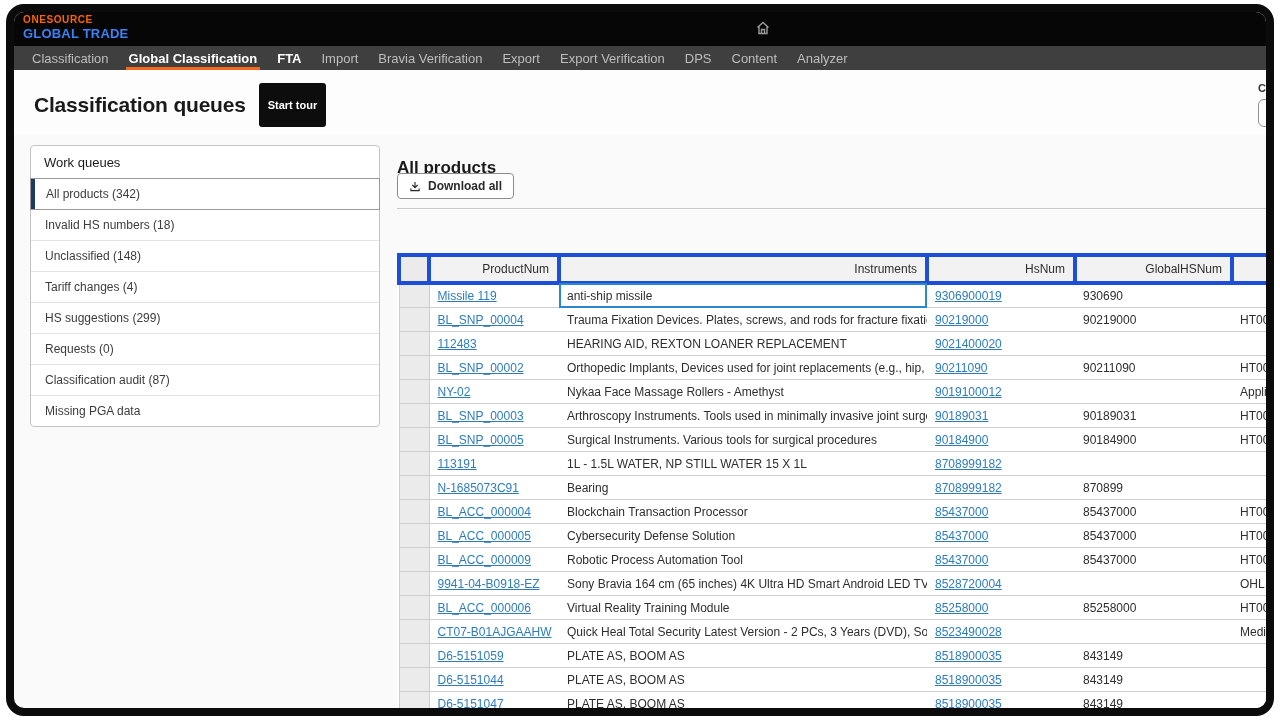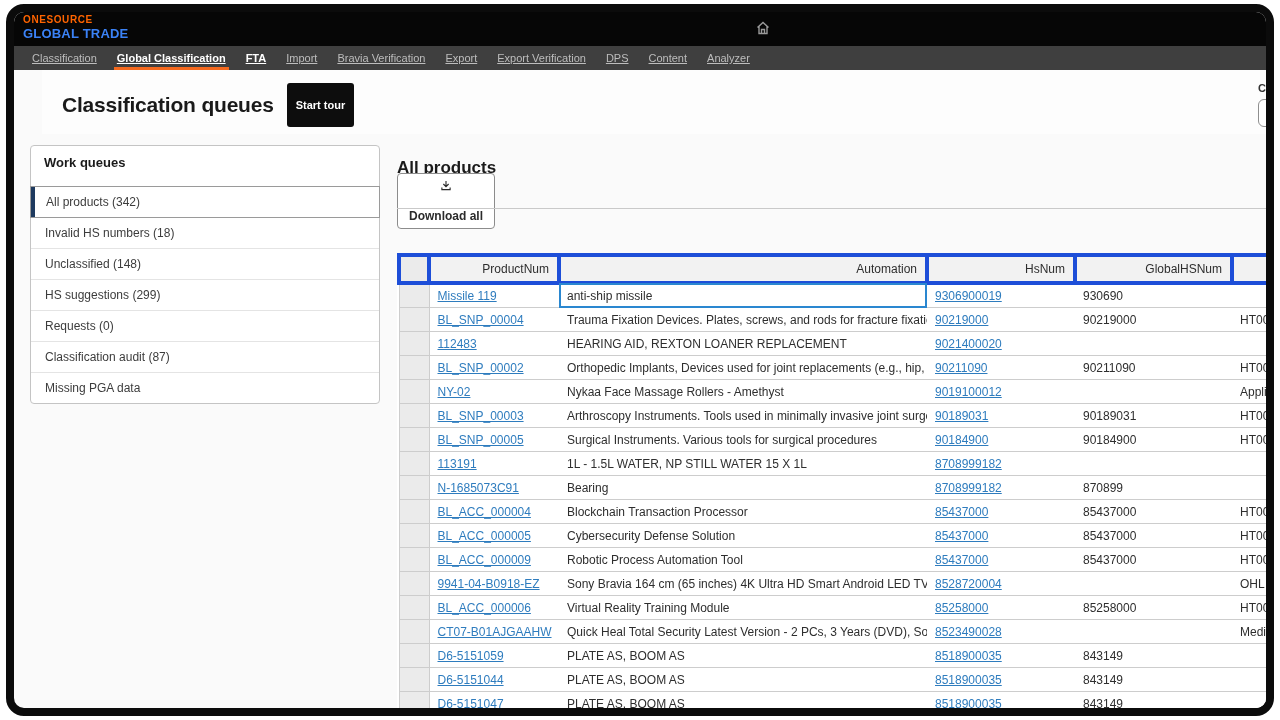--- a/index.html
+++ b/index.html
@@ -20,62 +20,62 @@
   .brand-bottom { display:block; font-size:13px; font-weight:bold; color:#3b82f6; margin-top:2px; letter-spacing:.2px; }
   .home-btn { position:absolute; left:741px; top:8px; width:18px; height:18px; cursor:pointer; }
   .home-btn svg { width:16px; height:16px; stroke:#9a9a9a; fill:none; stroke-width:1.4; }
   
   .navbar {
     position:absolute; left:0; top:34px; right:0; height:24px; background:#3f3f3f;
     display:flex; align-items:stretch; padding-left:8px;
   }
   .nav-item {
     position:relative; display:flex; align-items:center; padding:0 10px;
-    font-size:11px; color:#bdbdbd; cursor:pointer; white-space:nowrap;text-decoration:underline;
+    font-size:13px; color:#bdbdbd; cursor:pointer; white-space:nowrap;
   }
   .nav-item.emph { color:#ffffff; font-weight:bold; }
   .nav-item.active { color:#ffffff; font-weight:bold; }
   .nav-item.active::after {
     content:""; position:absolute; left:7px; right:7px; bottom:0; height:3px; background:#f5691e;
   }
   
-  .titleband { position:absolute; left:0; top:58px; right:0; height:64px; background:#fdfdfd;margin-left:28px; }
+  .titleband { position:absolute; left:0; top:58px; right:0; height:64px; background:#fdfdfd; }
   .page-title-row { position:absolute; left:20px; top:13px; display:flex; align-items:center; }
   .page-title { font-size:21px; font-weight:bold; color:#1a1a1a; letter-spacing:-0.2px; }
   .start-tour {
     margin-left:13px; background:#0d0d0d; color:#fff; font-size:11px; font-weight:bold;
     padding:16px 9px; border-radius:3px; cursor:pointer; border:none;
   }
   .corner-widget { position:absolute; left:1244px; top:70px; width:60px; }
   .corner-label { font-size:11px; font-weight:bold; color:#333; }
   .corner-box { margin-top:5px; width:40px; height:28px; background:#fff; border:1px solid #8f8f8f; border-radius:6px; }
   
   .sidebar {
     position:absolute; left:16px; top:133px; width:350px;
     background:#fff; border:1px solid #c4c4c4; border-radius:4px; overflow:visible;
   }
   .sidebar-header {
-    padding:9px 13px 16px; font-size:13px; font-weight:bold; color:#1a1a1a;
+    padding:9px 13px 8px; font-size:13px; font-weight:normal; color:#1a1a1a;
     border-bottom:1px solid #cfcfcf;
   }
   .sq-item {
     position:relative; padding:8px 14px; font-size:12px; color:#3c3c3c; cursor:pointer;
     border-top:1px solid #e4e4e4;
   }
   .sq-item:first-of-type { border-top:none; }
   .sq-item.active {
     background:#ffffff; outline:1px solid #9a9a9a; border-left:4px solid #1e3a5f;
     padding-left:11px; z-index:2;
   }
   
   .main-heading { position:absolute; left:383px; top:132px; font-size:17px; font-weight:bold; color:#1a1a1a; }
   .download-btn {
-    position:absolute; left:383px; top:161px; display:inline-flex; align-items:center; gap:17px;
+    position:absolute; left:383px; top:161px; display:inline-flex; align-items:center; gap:7px;
     background:#fff; border:1px solid #8c8c8c; border-radius:4px; padding:5px 11px;
-    font-size:12px; font-weight:bold; color:#2b2b2b; cursor:pointer; font-family:inherit;flex-direction:column;
+    font-size:12px; font-weight:bold; color:#2b2b2b; cursor:pointer; font-family:inherit;
   }
   .download-btn svg { width:12px; height:13px; stroke:#2b2b2b; fill:none; stroke-width:1.5; }
   .divider { position:absolute; left:383px; right:0; top:196px; border-top:1px solid #c9c9c9; }
   
   .grid-wrap { position:absolute; left:383px; top:241px; width:1000px; }
   table.grid { border-collapse:collapse; table-layout:fixed; width:1000px; background:#fff; font-size:12px; color:#2e2e2e; }
   .grid th {
     background:#f2f2f2; border:4px solid #1d4ed8; font-weight:normal; text-align:right;
     padding:5px 8px; height:26px; white-space:nowrap; overflow:hidden;
   }
@@ -132,20 +132,21 @@
     <div class="corner-label">Ca</div>
     <div class="corner-box"></div>
   </div>
 
   <aside class="sidebar">
     <div class="sidebar-header">Work queues</div>
     <div id="queue-list">
         <div class="sq-item active">All products (342)</div>
         <div class="sq-item">Invalid HS numbers (18)</div>
         <div class="sq-item">Unclassified (148)</div>
+        <div class="sq-item">Tariff changes (4)</div>
         <div class="sq-item">HS suggestions (299)</div>
         <div class="sq-item">Requests (0)</div>
         <div class="sq-item">Classification audit (87)</div>
         <div class="sq-item">Missing PGA data</div>
       </div>
   </aside>
 
   <h2 class="main-heading">All products</h2>
   <button class="download-btn">
     <svg viewBox="0 0 16 16">
@@ -163,21 +164,21 @@
           <col class="col-num">
           <col class="col-desc">
         <col class="col-hs">
           <col class="col-ghs">
           <col class="col-pname">
       </colgroup>
       <thead>
           <tr id="grid-head">
             <th class="drag"></th>
             <th>ProductNum</th>
-            <th>Automation</th>
+            <th>Instruments</th>
             <th>HsNum</th>
             <th>GlobalHSNum</th>
             <th>ProductName</th>
           </tr>
         </thead>
       <tbody id="grid-body">
           <tr>
             <td class="drag"></td>
             <td><a class="cell-link">Missile 119</a></td>
             <td class="focus-cell">anti-ship missile</td>

